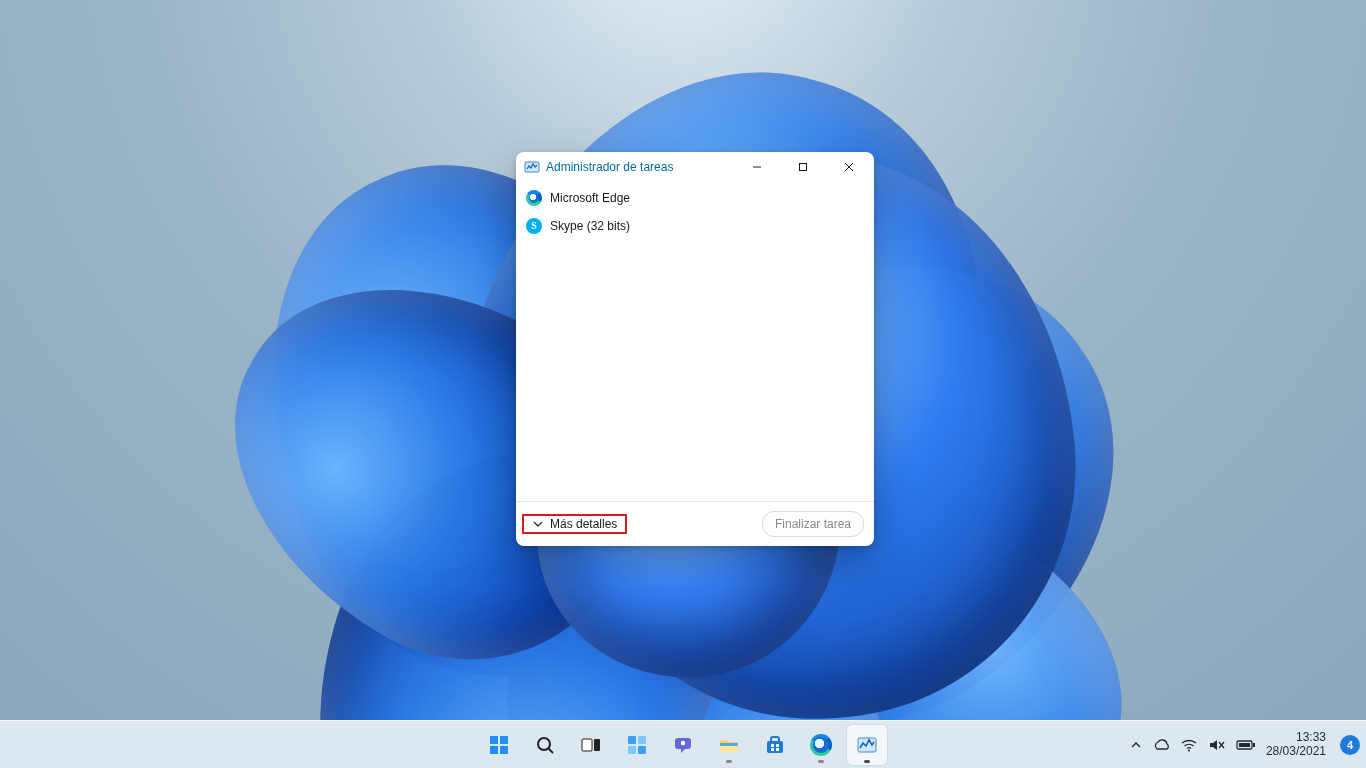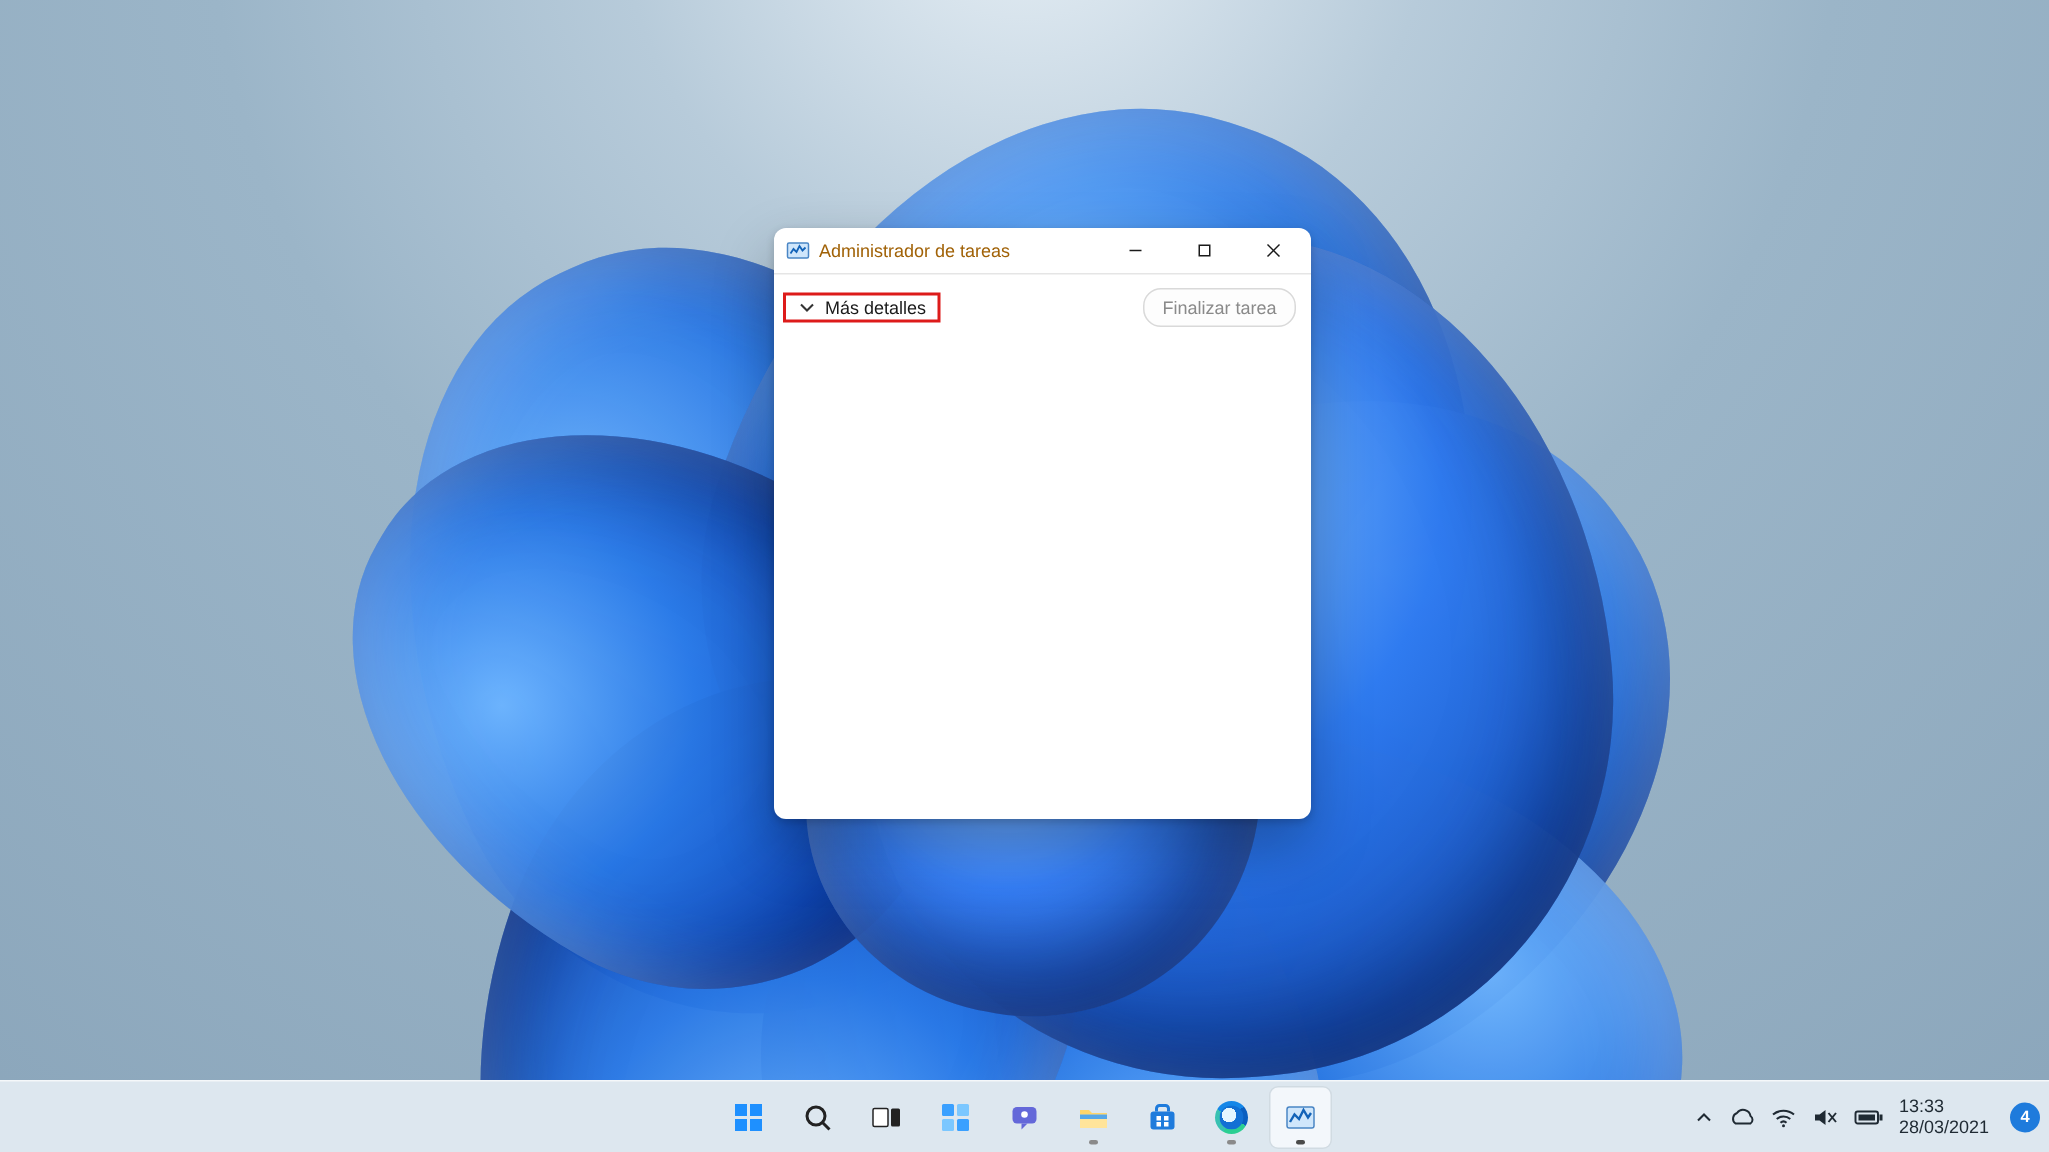--- a/index.html
+++ b/index.html
@@ -35,21 +35,21 @@
   background:#ffffff; border-radius:8px;
   box-shadow:0 18px 40px rgba(0,0,0,.28), 0 2px 6px rgba(0,0,0,.18);
   display:flex; flex-direction:column;
   font-size:12px; color:#1a1a1a;
 }
 .titlebar {
   height:30px; display:flex; align-items:center; padding:0 2px 0 8px;
   border-radius:8px 8px 0 0;
 }
 .titlebar .app-icon { width:16px; height:16px; margin-right:6px; display:flex; align-items:center; justify-content:center;}
-.titlebar .title { flex:1; font-size:12px; color:#a16207; }
+.titlebar .title { flex:1; font-size:12px; color:#0369a1; }
 .win-controls { display:flex; height:100%; }
 .win-btn { width:46px; height:30px; display:flex; align-items:center; justify-content:center; color:#1a1a1a; font-size:10px; }
 .win-btn svg { display:block; }
 
 .task-list { flex:1; padding:2px 4px 4px 4px; overflow:auto; }
 .task-row {
   display:flex; align-items:center; gap:8px; height:28px; padding:0 6px;
   border-radius:4px;
 }
 .task-icon { width:16px; height:16px; flex:0 0 16px; display:flex; align-items:center; justify-content:center; }
@@ -96,21 +96,21 @@
 }
 .tb-btn.active { background:#f3f7fb; box-shadow:0 0 0 1px rgba(0,0,0,.05);}
 .tb-icon { width:24px; height:24px; }
 
 .taskbar-right {
   position:absolute; right:6px; height:100%;
   display:flex; align-items:center; gap:10px;
 }
 .tray { display:flex; align-items:center; gap:10px; color:#1f2a33; }
 .tray svg { display:block; }
-.clock { font-size:12px; line-height:1.15; color:#1f2a33; }
+.clock { text-align:right; font-size:12px; line-height:1.15; color:#1f2a33; }
 .notif-badge {
   width:20px; height:20px; border-radius:50%;
   background:#1e7bdc; color:#fff; font-size:11px;
   display:flex; align-items:center; justify-content:center; font-weight:600;
   margin-left:4px;
 }
 
 
 .edge-ico{width:16px;height:16px;border-radius:50%;background:conic-gradient(from 210deg,#38c1b2 0 25%,#1587e8 25% 55%,#0b5fc0 55% 75%,#2bcf92 75% 100%);position:relative;}
 .edge-ico::after{content:"";position:absolute;inset:3px;border-radius:50%;background:radial-gradient(circle at 40% 40%,#e4f6ff 0 35%,transparent 36%),#1270d4;}
@@ -156,20 +156,34 @@
       </div>
       <div class="win-btn close">
         <svg width="10" height="10" viewBox="0 0 10 10">
             <line x1="1" y1="1" x2="9" y2="9" stroke="currentColor" stroke-width="1"></line>
             <line x1="9" y1="1" x2="1" y2="9" stroke="currentColor" stroke-width="1"></line>
           </svg>
       </div>
     </div>
   </div>
 
+  <div class="task-list">
+    <div class="task-row">
+      <span class="task-icon">
+          <span class="edge-ico"></span>
+        </span>
+      <span class="task-label">Microsoft Edge</span>
+    </div>
+    <div class="task-row">
+      <span class="task-icon">
+          <span class="skype-ico">S</span>
+        </span>
+      <span class="task-label">Skype (32 bits)</span>
+    </div>
+  </div>
 
   <div class="footer">
     <div class="more-details">
       <span class="chev">
         <svg width="12" height="12" viewBox="0 0 12 12">
             <polyline points="2,4 6,8 10,4" fill="none" stroke="#333" stroke-width="1.4"></polyline>
           </svg>
       </span>
       <span>Más detalles</span>
     </div>

